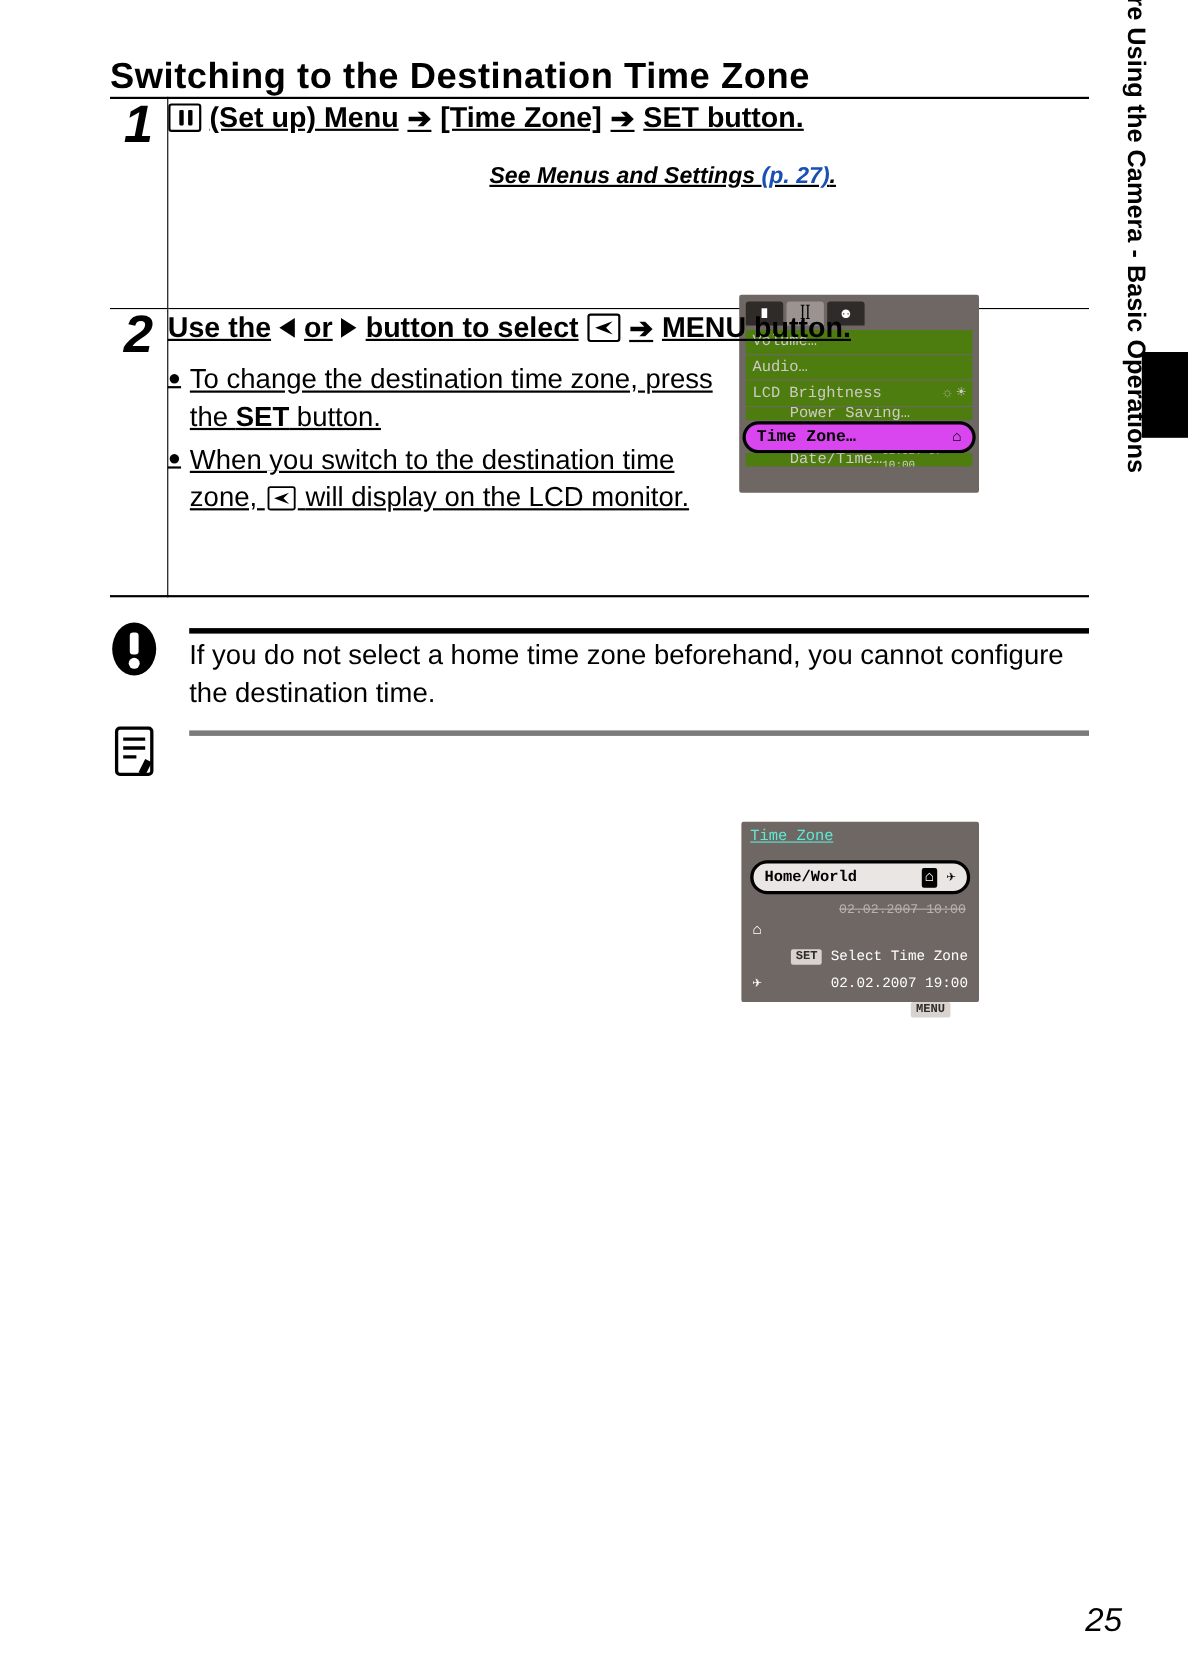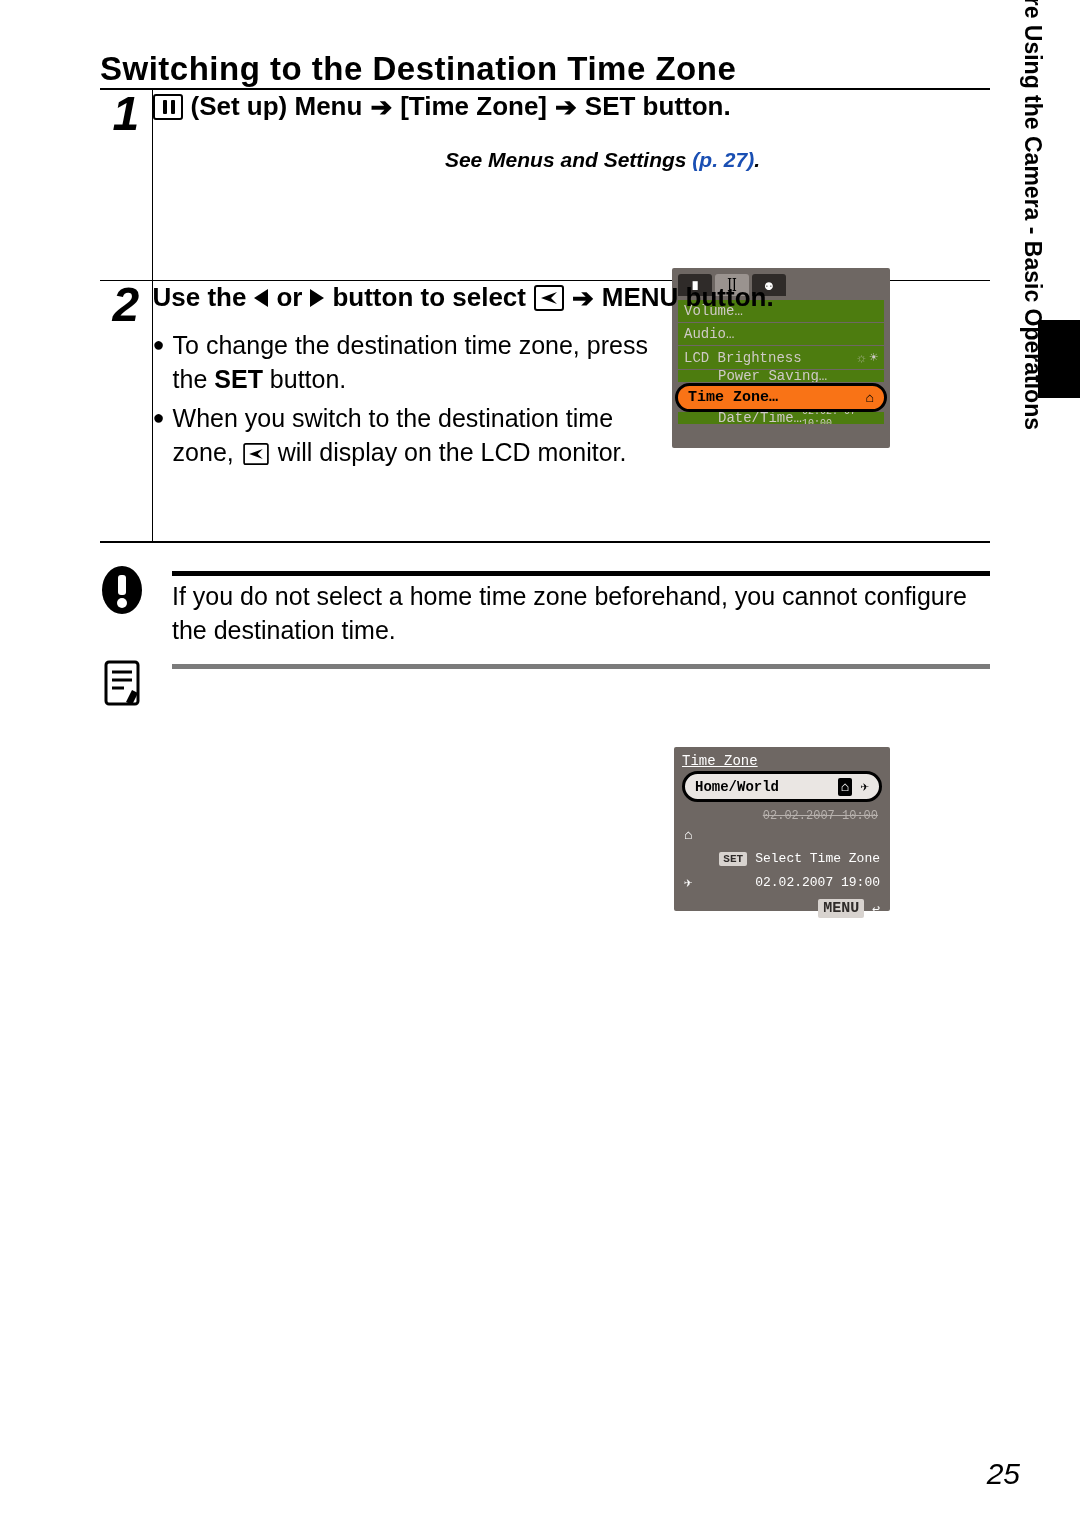--- a/index.html
+++ b/index.html
@@ -41,20 +41,21 @@
     padding: 8px 6px 8px 0;
   }
   .step-num {
     font-weight: 900;
     font-size: 48px;
     font-style: italic;
     line-height: 1;
   }
   .step-body-cell {
     padding: 12px 6px 14px 14px;
+    text-decoration: underline;
   }
   .step-heading {
     font-weight: 900;
     font-size: 26px;
     line-height: 1.3;
     display: flex;
     flex-wrap: wrap;
     align-items: center;
     gap: 6px 8px;
   }
@@ -216,56 +217,56 @@
     font-size:14px;
     display:flex;
     justify-content:space-between;
     align-items:center;
   }
   .lcd1 .menu-row.dim { color:#cfcac6; }
   .lcd1 .menu-row.cut { height:12px; overflow:hidden; padding-top:0; padding-bottom:0; line-height:12px;padding-left:40px; }
   .lcd1 .highlight-wrap {
     border:3px solid #000;
     border-radius:16px;
-    background:#f97316;
+    background:#d946ef;
     color:#000;
     padding:3px 10px;
     margin: 0 -3px;
     display:flex; justify-content:space-between; align-items:center;
     font-weight:bold;
     font-size:15px;
   }
   .lcd2 {
     right: 100px;
     top: 466px;
     width: 216px;
     height: 164px;
     padding: 6px 8px;
     font-size: 13px;
   }
-  .lcd2 .tz-title { font-size:14px; text-decoration:underline; margin-bottom:2px; color:#ffffff; }
+  .lcd2 .tz-title { font-size:14px; text-decoration:underline; margin-bottom:13px; color:#5eead4; }
   .lcd2 .hw-wrap {
     border:3px solid #000; border-radius:16px; background:#eae6e3; color:#000;
     padding:4px 10px; display:flex; justify-content:space-between; align-items:center;
     font-weight:bold; font-size:14px; margin-bottom:7px;
   }
   .lcd2 .grayline {
     color:#b8b2ae; font-size:12px; text-align:right; padding-right:4px;
     text-decoration: line-through; text-decoration-color:#b8b2ae;
   }
   .lcd2 .row {
     display:flex; justify-content:space-between; align-items:center; padding:4px 2px;
   }
   .lcd2 .row.right { justify-content:flex-end; gap:8px; }
   .lcd2 .set-badge {
     background:#d8d3cf; color:#2f2b29; font-weight:bold; font-size:11px;
     padding:1px 4px; border-radius:2px;
   }
   .lcd2 .menu-badge {
-    background:#d8d3cf; color:#2f2b29; font-weight:bold; font-size:15px;
+    background:#d8d3cf; color:#2f2b29; font-weight:bold; font-size:11px;
     padding:1px 5px; border-radius:2px;text-align:right;
   }
   .home-ico, .plane-ico { font-size:14px; }
   .sun-dim::before { content:"☼"; opacity:.5; margin-right:4px; }
   .sun-bright::before { content:"☀"; }
   .step-content-wrap { position: relative; min-height: 190px; }
   .step1-body-cell { min-height: 252px; }
   .bullets-col { width: 60%; }
   .bold { font-weight:900; }
 </style>

